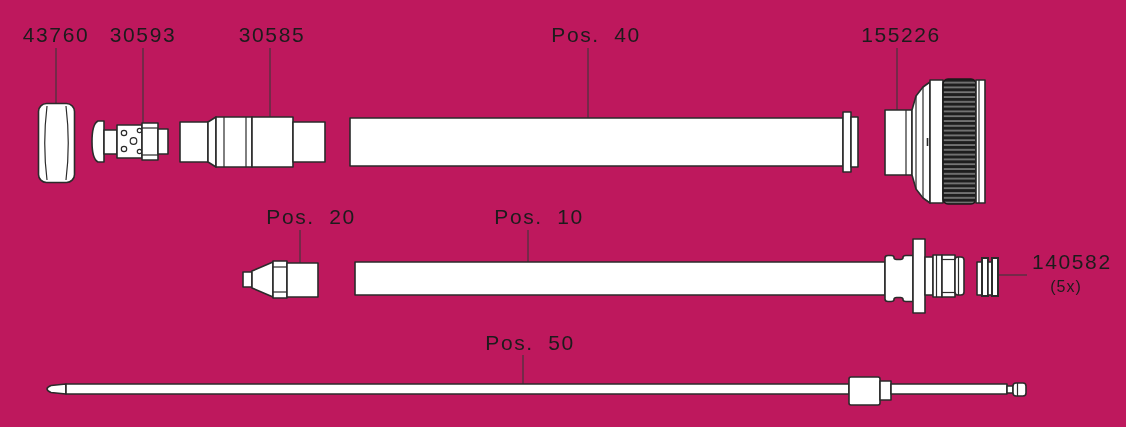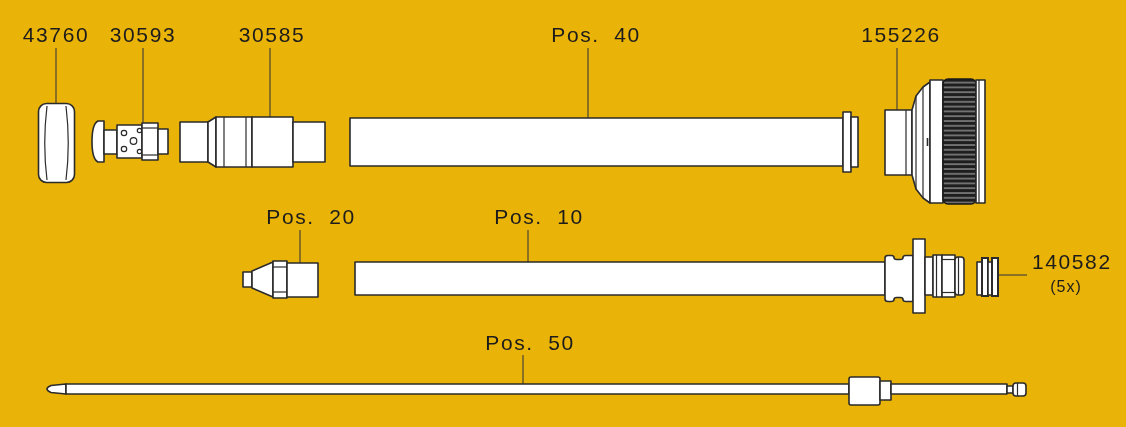--- a/index.html
+++ b/index.html
@@ -1,19 +1,19 @@
 <!DOCTYPE html>
 <html><head>
 <meta charset="utf-8">
 <style>
   html,body{margin:0;padding:0;background:#ffffff;}
   .canvas{
     position:relative;
     width:1126px;height:427px;
-    background:#eab308;
+    background:#be185d;
     overflow:hidden;
     font-family:"Liberation Sans", sans-serif;
   }
   svg{display:block;}
   
   .p{fill:#ffffff;stroke:#2b2b2b;stroke-width:1.6;stroke-linejoin:round;}
   .d{fill:none;stroke:#2b2b2b;stroke-width:1.2;}
   .hv{fill:none;stroke:#2b2b2b;stroke-width:1.6;}
   .hole{fill:#ffffff;stroke:#2b2b2b;stroke-width:1.2;}
   .leader{stroke:#3a3a3a;stroke-width:1.1;fill:none;}

